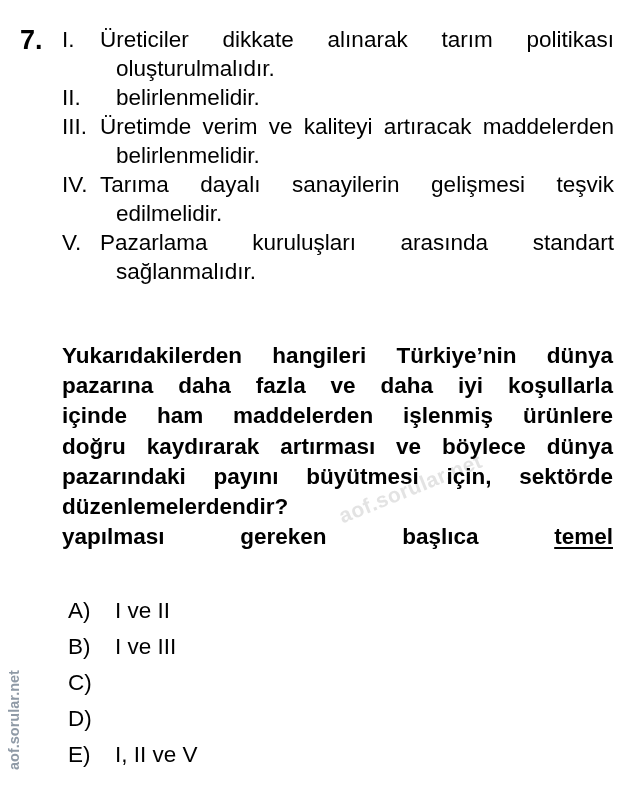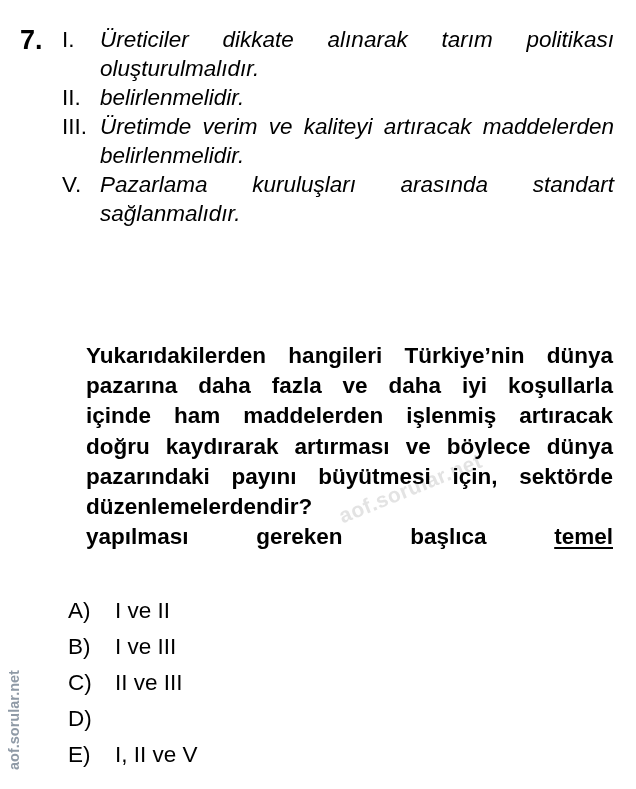--- a/index.html
+++ b/index.html
@@ -35,45 +35,44 @@
       line-height: 29px;
     }
     .item .roman {
       width: 38px;
       flex: 0 0 38px;
     }
     .item .text {
       flex: 1;
       text-align: justify;
       text-align-last: left;
-      font-style: italic;
     }
     .item .text .l1 {
       display: block;
       text-align: justify;
       text-align-last: justify;
     }
     .item .text .l2 {
       display: block;
+      margin-left: 16px;
     }
     .stem {
       position: absolute;
       left: 62px;
       top: 341px;
       width: 551px;
       font-size: 22.5px;
       font-weight: bold;
       line-height: 30.2px;
     }
     .stem .line {
       display: block;
       text-align: justify;
       text-align-last: justify;
       white-space: nowrap;
-      margin-left: 24px;
     }
     .stem .line.last {
       text-align-last: left;
     }
     .stem .underline {
       text-decoration: underline;
       text-decoration-thickness: 2px;
       text-underline-offset: 3px;
     }
     .options {
@@ -138,50 +137,56 @@
     </span>
   </div>
   <div class="item">
     <span class="roman">III.</span>
     <span class="text">
       <span class="l1">Üretimde verim ve kaliteyi artıracak maddelerden</span>
       <span class="l2">belirlenmelidir.</span>
     </span>
   </div>
   <div class="item">
+    <span class="roman">IV.</span>
+    <span class="text">
+      <span class="l1">Tarıma dayalı sanayilerin gelişmesi teşvik</span>
+      <span class="l2">edilmelidir.</span>
+    </span>
+  </div>
+  <div class="item">
     <span class="roman">V.</span>
     <span class="text">
       <span class="l1">Pazarlama kuruluşları arasında standart</span>
       <span class="l2">sağlanmalıdır.</span>
     </span>
   </div>
 </div>
 
 <div class="stem">
   <span class="line">Yukarıdakilerden hangileri Türkiye’nin dünya</span>
   <span class="line">pazarına daha fazla ve daha iyi koşullarla</span>
-  <span class="line">içinde ham maddelerden işlenmiş artıracak</span>
+  <span class="line">içinde ham maddelerden işlenmiş ürünlere</span>
   <span class="line">doğru kaydırarak artırması ve böylece dünya</span>
   <span class="line">pazarındaki payını büyütmesi için, sektörde</span>
   <span class="line last">düzenlemelerdendir?</span>
   <span class="line"><span>yapılması gereken başlıca</span> <span class="underline">temel</span></span>
 </div>
 
 <div class="options">
   <div class="option">
     <span class="letter">A)</span>
     <span>I ve II</span>
   </div>
   <div class="option">
     <span class="letter">B)</span>
     <span>I ve III</span>
   </div>
   <div class="option">
     <span class="letter">C)</span>
-    <span>II ve III</span>
   </div>
   <div class="option">
     <span class="letter">D)</span>
   </div>
   <div class="option">
     <span class="letter">E)</span>
     <span>I, II ve V</span>
   </div>
 </div>
 

